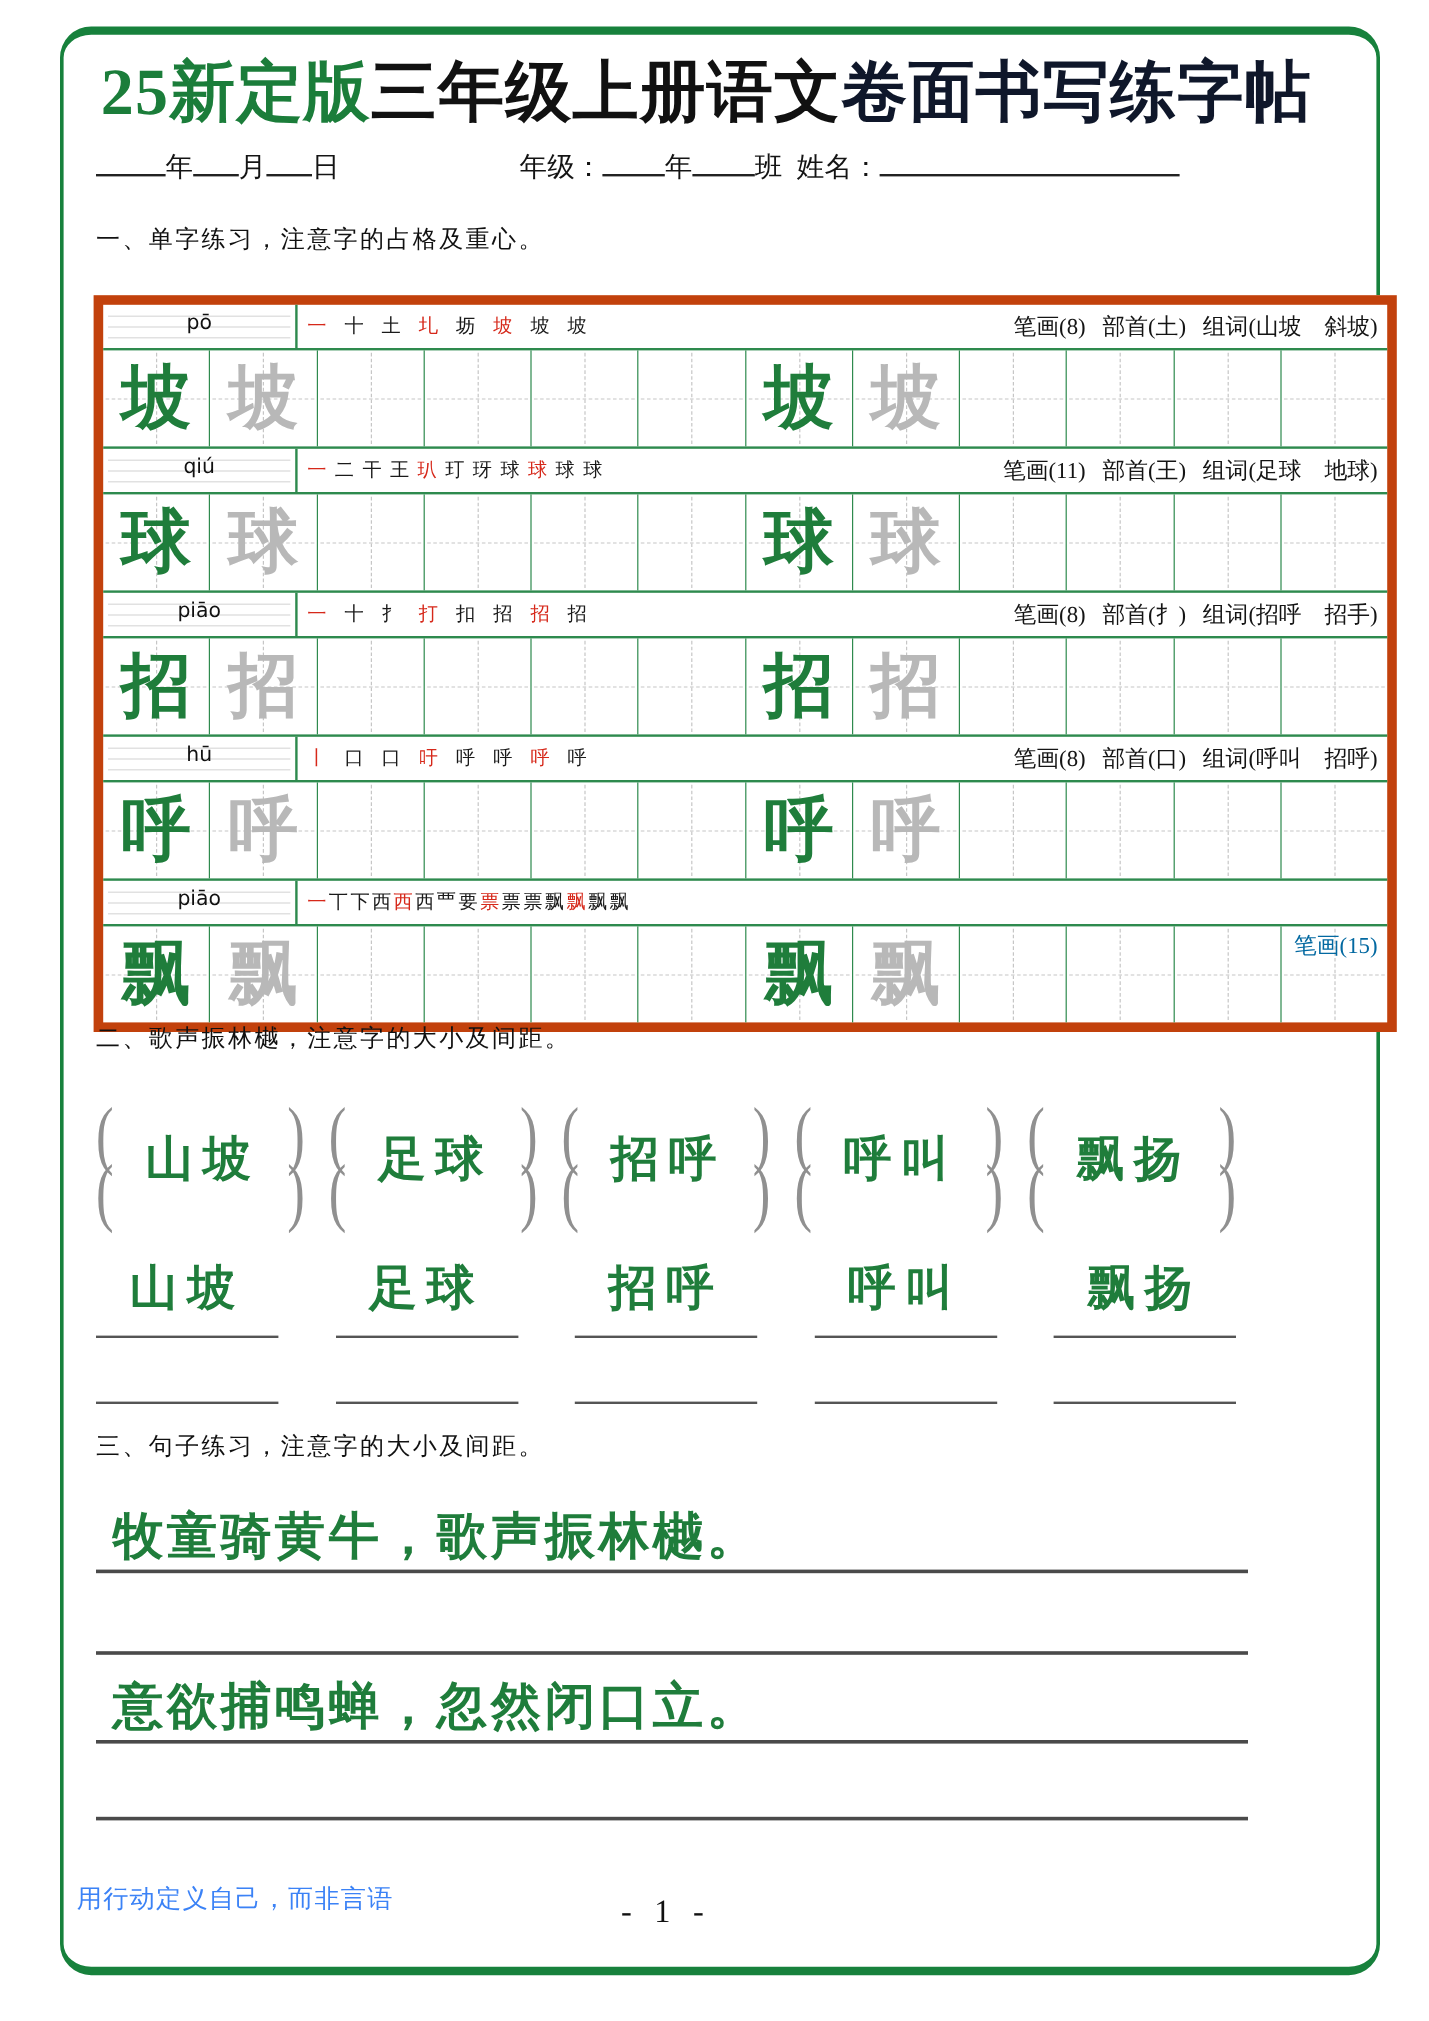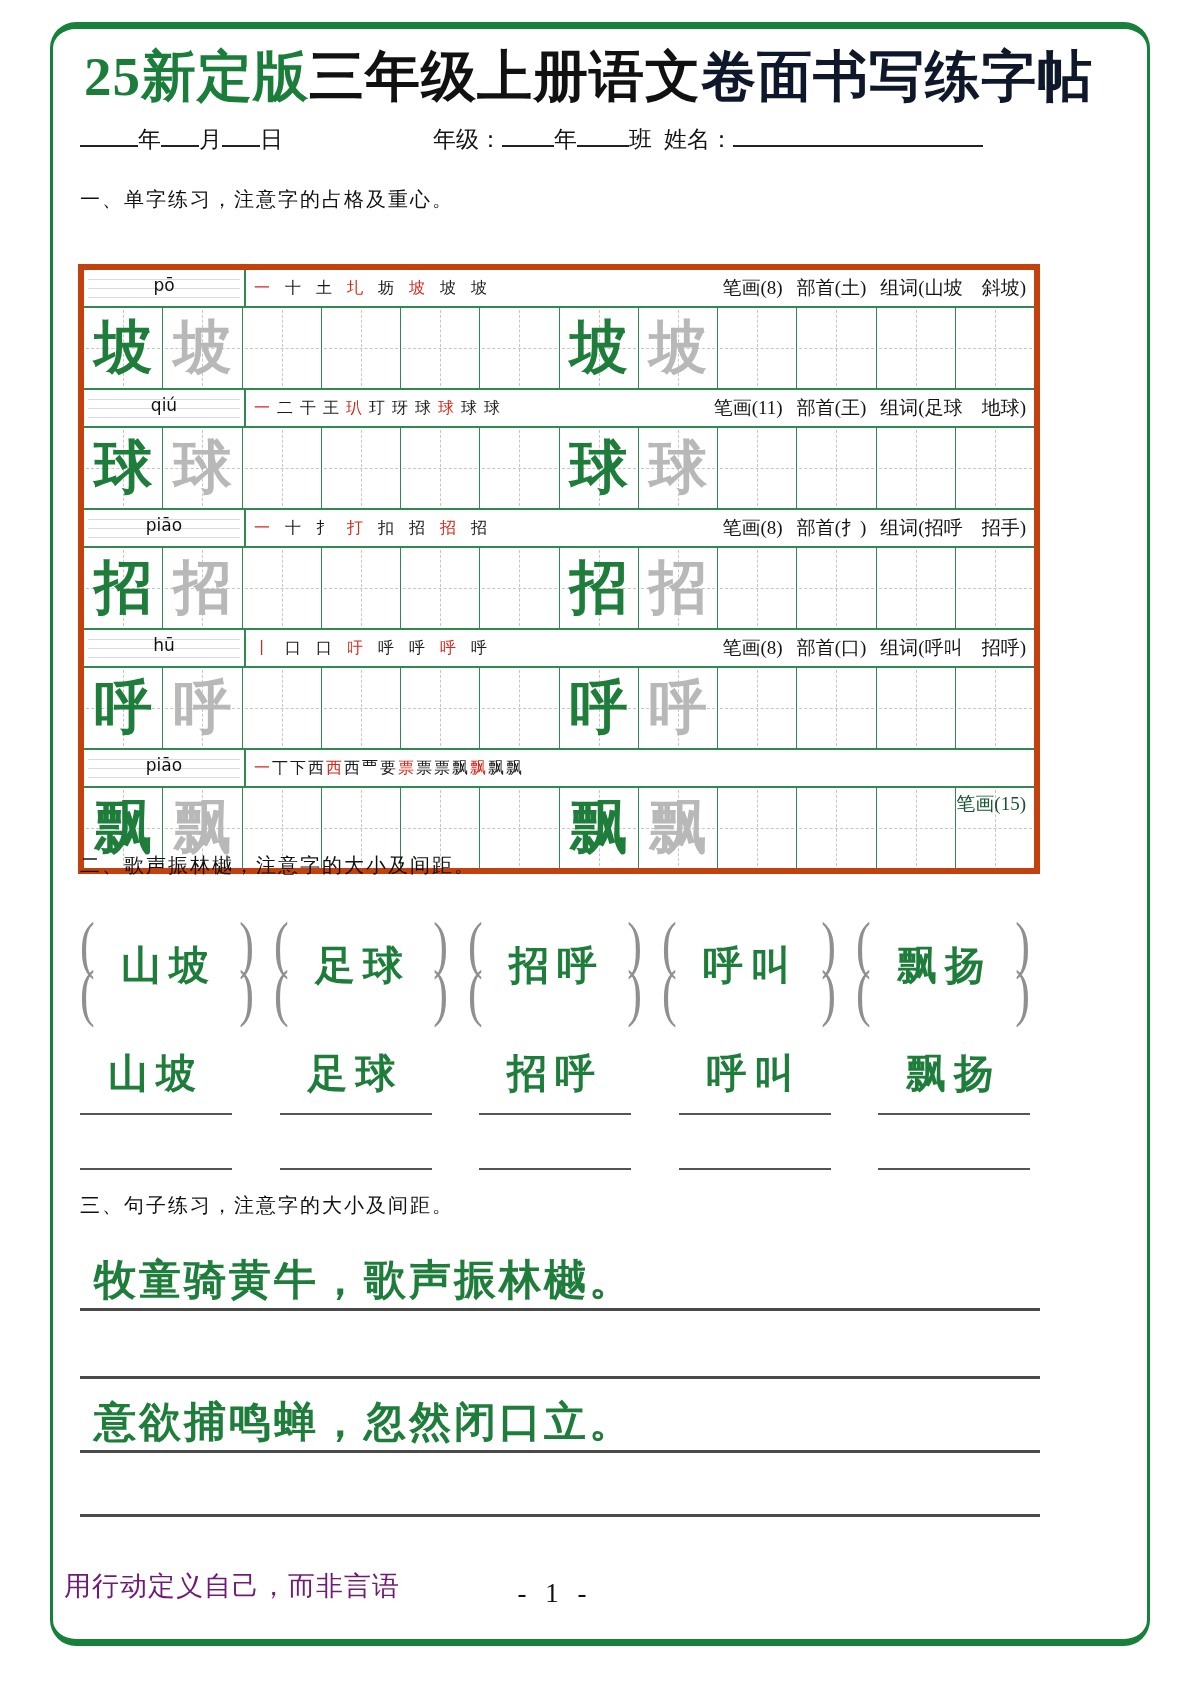--- a/index.html
+++ b/index.html
@@ -21,22 +21,22 @@
   
   .dateline{position:absolute;left:80px;top:122px;width:980px;font-size:23px;white-space:nowrap;}
   .blank{display:inline-block;border-bottom:2px solid #222;height:1em;vertical-align:baseline;}
   .w60{width:58px;} .w40{width:38px;} .w55{width:52px;} .w240{width:250px;}
   .dl-gap{display:inline-block;width:150px;}
   .dl-gap2{display:inline-block;width:12px;}
 
   .sec-heading{position:absolute;left:80px;font-size:20px;letter-spacing:2px;color:#111;}
 
   
-  .char-table{position:absolute;left:78px;top:264px;width:962px;
-              border:6px solid #c2410c;box-sizing:border-box;background:#fff;}
+  .char-table{position:absolute;left:78px;top:246px;width:1086px;
+              border:8px solid #c2410c;box-sizing:border-box;background:#fff;}
   .info-row{display:flex;height:36px;align-items:stretch;border-top:2px solid #2e8a4e;}
   .block:first-child .info-row{border-top:none;}
   .pinyin-box{flex:0 0 160px;position:relative;border-right:2px solid #2e8a4e;}
   .pb-line{position:absolute;left:4px;right:4px;height:0;border-top:1px solid #dadada;}
   .pinyin{position:absolute;left:0;right:0;top:5px;text-align:center;
           font-family:"DejaVu Sans","Liberation Sans",sans-serif;font-size:17px;color:#111;}
   .stroke-area{flex:1;display:flex;align-items:center;padding:0 8px;overflow:hidden;}
   .stroke-step{font-size:16px;color:#1a1a1a;white-space:nowrap;}
   .stroke-step.red{color:#d6281a;}
   .info-labels{margin-left:auto;display:flex;gap:14px;align-items:center;
@@ -45,40 +45,40 @@
   .pcell{flex:1;position:relative;}
   .pcell + .pcell{border-left:1px solid #2e8a4e;}
   .pcell::before{content:"";position:absolute;left:50%;top:2px;bottom:2px;width:0;
                  border-left:1px dashed #c6c6c6;}
   .pcell::after{content:"";position:absolute;top:50%;left:2px;right:2px;height:0;
                 border-top:1px dashed #c6c6c6;}
   .pchar{position:absolute;left:0;right:0;top:0;bottom:0;display:flex;align-items:center;
          justify-content:center;font-size:58px;font-weight:600;z-index:1;line-height:1;}
   .pchar.green{color:#1f7d3b;}
   .pchar.gray{color:#b8b8b8;}
-  .corner-label{position:absolute;top:3px;right:8px;font-size:19px;color:#14532d;z-index:2;}
+  .corner-label{position:absolute;top:3px;right:8px;font-size:19px;color:#0369a1;z-index:2;}
 
   
   .words-row{position:absolute;left:80px;width:950px;display:flex;justify-content:space-between;}
   .wgroup{display:flex;align-items:center;justify-content:space-between;width:174px;}
   .paren{font-size:44px;color:#909090;font-weight:300;transform:scaleY(1.45);line-height:1;}
   .wword{font-size:40px;color:#1f7d3b;font-weight:600;letter-spacing:8px;white-space:nowrap;
          text-indent:4px;margin-top:40px;}
   .wspacer{width:92px;}
   .ugroup{width:152px;text-align:center;border-bottom:2px solid #555;padding-bottom:12px;}
   .uline-short{width:152px;border-bottom:2px solid #555;height:0;}
 
   
   .sentence-line{position:absolute;left:80px;width:960px;border-bottom:3px solid #4a4a4a;
                  font-size:42px;color:#1f7d3b;font-weight:600;letter-spacing:3px;
                  padding:0 0 0 14px;box-sizing:border-box;white-space:nowrap;}
   .empty-line{position:absolute;left:80px;width:960px;border-bottom:3px solid #4a4a4a;height:0;}
 
   
-  .footer-motto{position:absolute;left:64px;top:1568px;font-size:27px;color:#701a75;letter-spacing:1px;}
+  .footer-motto{position:absolute;left:64px;top:1568px;font-size:21px;color:#3b82f6;letter-spacing:1px;}
   .page-num{position:absolute;left:80px;top:1578px;width:950px;text-align:center;
             font-size:27px;color:#111;letter-spacing:6px;}
 </style>
 </head>
 <body>
 
 <div class="frame"></div>
 
 <div class="title">
   <span class="t-green">25新定版</span><span class="t-black">三年级上册语文</span><span class="t-red">卷面书写练字帖</span>

